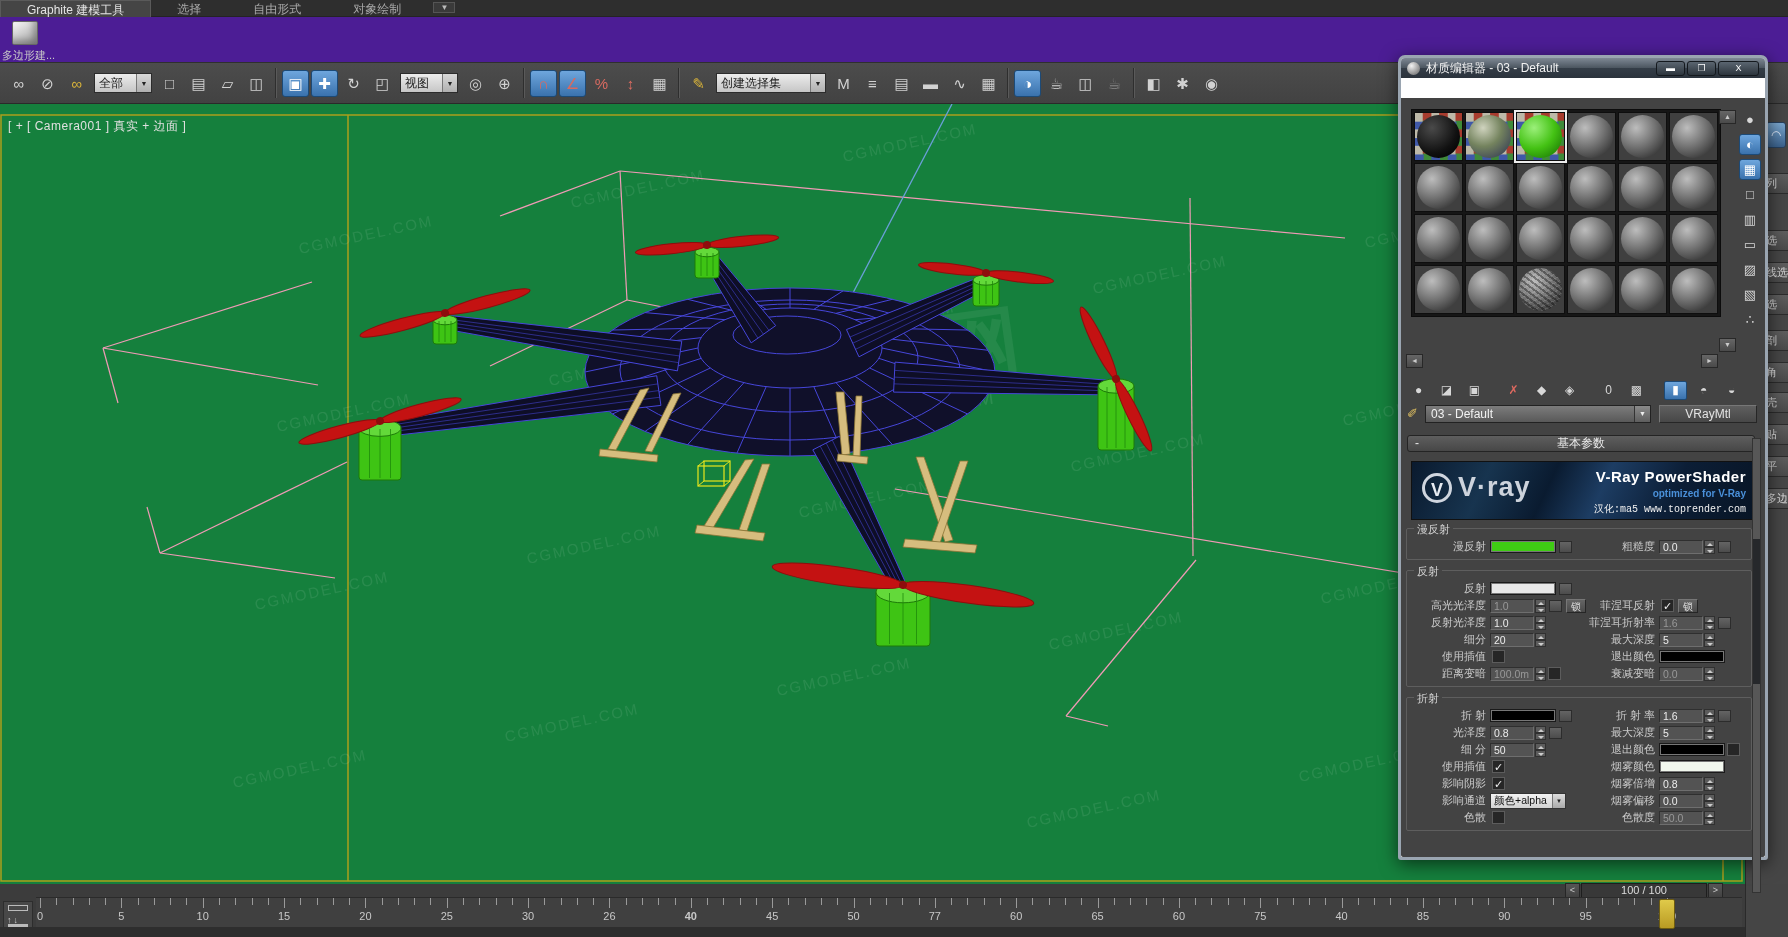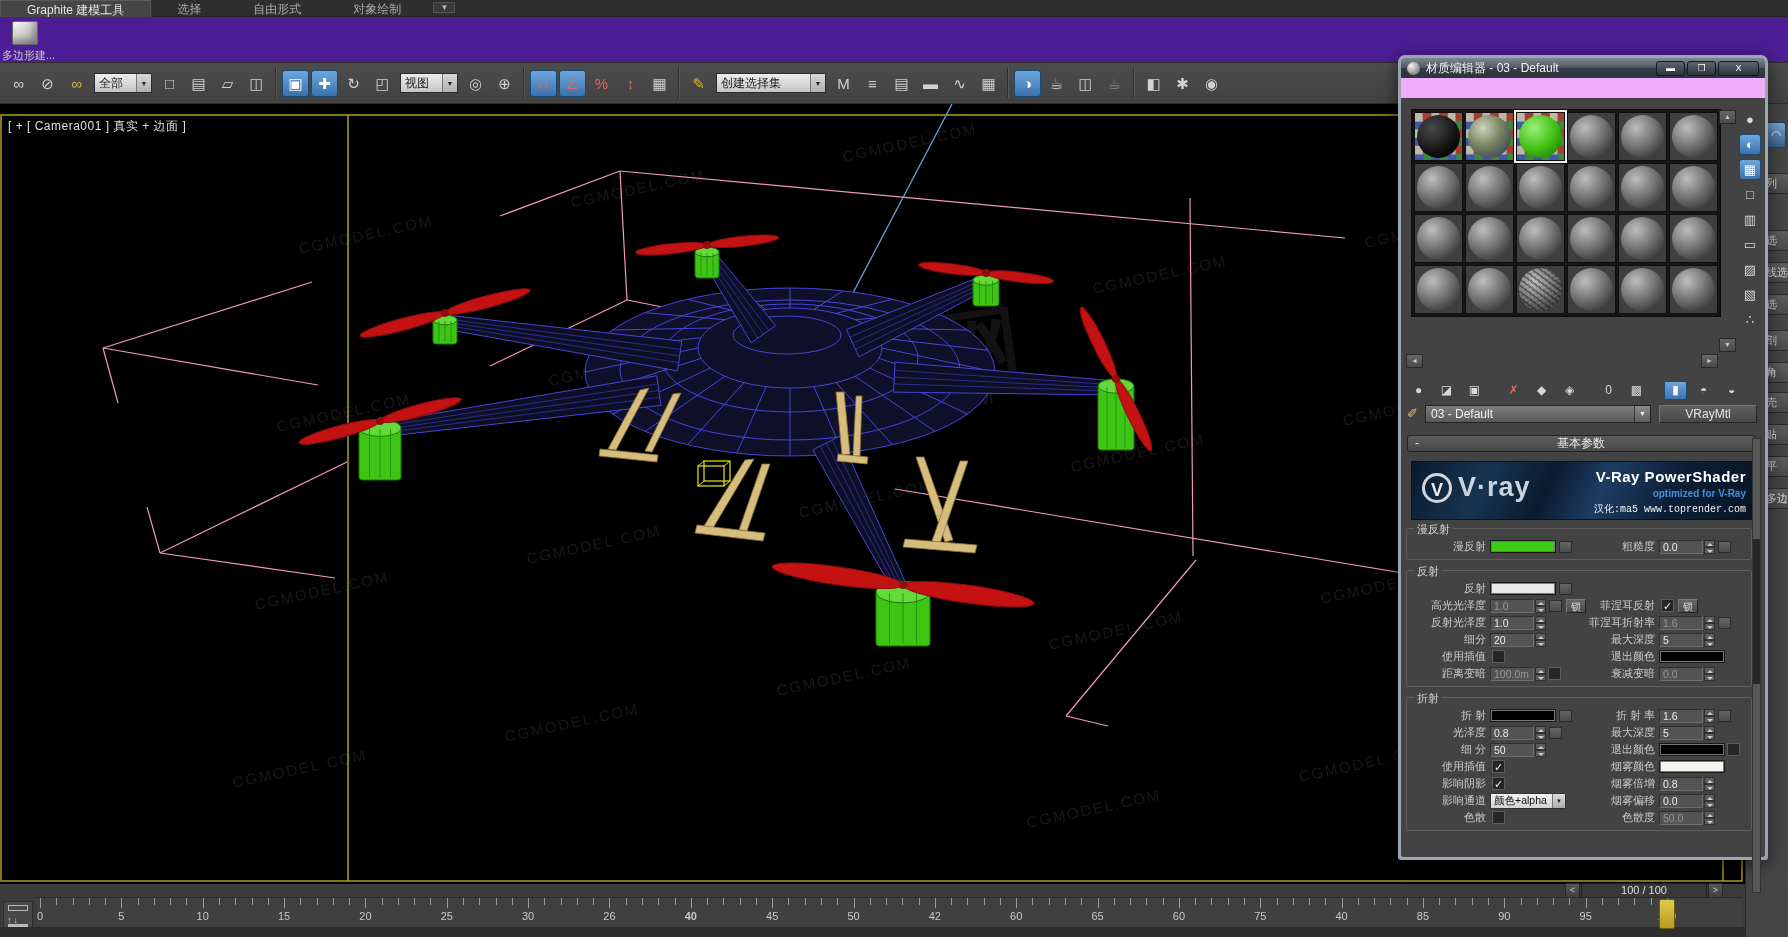--- a/index.html
+++ b/index.html
@@ -17,21 +17,21 @@
   
   .toolbar{position:absolute;left:0;top:63px;width:1788px;height:41px;background:linear-gradient(#4c4c4c,#424242);border-bottom:1px solid #2a2a2a;display:flex;align-items:center;padding:0 4px;overflow:hidden}
   .tbtn{width:27px;height:27px;margin:0 1px;border-radius:3px;border:1px solid transparent;color:#d2d2d2;font-size:15px;line-height:25px;text-align:center;flex:0 0 auto}
   .tbtn.active{background:linear-gradient(#6ea6dd,#3a72ad);border-color:#1c4a77;color:#fff}
   .tbtn.gold{color:#d8b33a}.tbtn.red{color:#d86a60}.tbtn.dim{opacity:.45}
   .tsep{width:2px;height:30px;margin:0 4px;background:linear-gradient(90deg,#2e2e2e 50%,#5a5a5a 50%);flex:0 0 auto}
   .tdd{height:20px;margin:0 3px;background:linear-gradient(#ececec,#c6c6c6);border:1px solid #2c2c2c;color:#1d1d1d;font-size:12px;display:flex;align-items:center;flex:0 0 auto}
   .tdd span{padding:0 4px;white-space:nowrap;overflow:hidden;flex:1}
   .tdd i{width:15px;height:100%;background:linear-gradient(#d8d8d8,#b0b0b0);border-left:1px solid #777;font-style:normal;font-size:7px;display:flex;align-items:center;justify-content:center;color:#222}
   
-  .viewport{position:absolute;left:0;top:104px;width:1745px;height:780px;background:#000000}
+  .viewport{position:absolute;left:0;top:104px;width:1745px;height:780px;background:#15803d}
   .vplabel{position:absolute;left:8px;top:14px;color:#e0e0e0;font-size:12px;z-index:3;letter-spacing:.5px}
   .rightpanel{position:absolute;left:1745px;top:104px;width:43px;height:780px;background:#464646;border-left:1px solid #2a2a2a;overflow:hidden}
   .rpbtn{position:absolute;left:17px;width:34px;height:21px;background:linear-gradient(#5e5e5e,#4a4a4a);border:1px solid #2c2c2c;border-radius:2px;color:#ddd;font-size:11px;line-height:19px;padding-left:2px;white-space:nowrap;overflow:hidden}
   .rpico{position:absolute;left:20px;top:18px;width:20px;height:26px;background:linear-gradient(#7aa7cf,#3a618c);border:1px solid #26405e;border-radius:3px;color:#e8f0ff;text-align:center;line-height:24px;font-size:12px}
   
   .bottombar{position:absolute;left:0;top:884px;width:1788px;height:13px;background:#3c3c3c}
   .fnav{position:absolute;top:-1px;height:15px;display:flex;align-items:stretch}
   .fbtn{width:15px;background:linear-gradient(#565656,#424242);border:1px solid #262626;color:#ccc;font-size:9px;line-height:13px;text-align:center}
   .fbox{width:126px;background:#383838;border:1px solid #1e1e1e;color:#ddd;font-size:11px;text-align:center;line-height:13px;margin:0 1px}
   .ruler{position:absolute;left:36px;top:897px;width:1706px;height:40px;background:#404040;border-top:1px solid #2b2b2b;overflow:hidden}
@@ -39,21 +39,21 @@
   .tick{position:absolute;top:0;width:1px;background:#9a9a9a}
   .tlab{position:absolute;top:12px;color:#c8c8c8;font-size:11px;transform:translateX(-50%)}
   .playhead{position:absolute;top:1px;width:16px;height:30px;background:linear-gradient(#e0ca4a,#b99b23);border:1px solid #6e5c10;border-radius:2px;z-index:4}
   .trackico{position:absolute;left:3px;top:901px;width:30px;height:30px;background:#484848;border:1px solid #2d2d2d;color:#ccc}
   .trackico b{position:absolute;left:4px;top:3px;width:20px;height:6px;border:1px solid #bbb}
   .trackico i{position:absolute;left:3px;top:13px;font-size:9px;font-style:normal;letter-spacing:2px}
   .trackico u{position:absolute;left:4px;top:22px;width:20px;height:3px;background:#bbb;text-decoration:none}
   .cornerpanel{position:absolute;left:1745px;top:884px;width:43px;height:53px;background:#454545;border-left:1px solid #2a2a2a}
   
   .mewin{position:absolute;left:1398px;top:55px;width:370px;height:805px;z-index:30;
-         border:3px solid #9aa5b1;border-radius:7px 7px 3px 3px;background:#f0abfc;box-shadow:0 4px 18px rgba(0,0,0,.6)}
+         border:3px solid #9aa5b1;border-radius:7px 7px 3px 3px;background:#ffffff;box-shadow:0 4px 18px rgba(0,0,0,.6)}
   .metitle{position:absolute;left:0;top:0;right:0;height:20px;border-radius:4px 4px 0 0;
            background:linear-gradient(#7e8894 0%,#4d5761 48%,#343d47 52%,#2b333c 100%);display:flex;align-items:center;padding:0 6px;color:#f2f2f2;font-size:12px}
   .wicon{width:13px;height:13px;border-radius:50%;background:radial-gradient(circle at 35% 30%,#f2f2f2,#8a8a8a 70%);margin-right:6px;flex:0 0 auto}
   .wbtns{margin-left:auto;display:flex;gap:2px}
   .wbtn{width:29px;height:15px;background:linear-gradient(#5a6570,#2d353d);border:1px solid #14191e;border-radius:3px;color:#fff;font-size:9px;line-height:13px;text-align:center}
   .wbtn.close{width:41px}
   .memenu{position:absolute;left:0;top:20px;right:0;height:20px;background:linear-gradient(#fbfbfb,#d9dcе0,#d4d7db);background:linear-gradient(#fbfbfb,#d4d7db);display:flex;align-items:center;padding:0 4px;border-bottom:1px solid #8a8a8a}
   .mitem{padding:0 9px;color:#333;font-size:12px}
   .meclient{position:absolute;left:0;top:40px;right:0;bottom:0;background:#434343;border-radius:0 0 2px 2px}
   .slotgrid{position:absolute;left:10px;top:11px;display:grid;grid-template-columns:repeat(6,49px);grid-auto-rows:49px;gap:2px;background:#161616;padding:2px;border:1px solid #0c0c0c}
@@ -468,21 +468,21 @@
       <div class="tick" style="left: 768.69px; height: 7px;"></div>
       <div class="tick" style="left: 784.96px; height: 7px;"></div>
       <div class="tick" style="left: 801.23px; height: 7px;"></div>
       <div class="tick" style="left: 817.5px; height: 10px;"></div>
       <div class="tlab" style="left: 817.5px;">50</div>
       <div class="tick" style="left: 833.77px; height: 7px;"></div>
       <div class="tick" style="left: 850.04px; height: 7px;"></div>
       <div class="tick" style="left: 866.31px; height: 7px;"></div>
       <div class="tick" style="left: 882.58px; height: 7px;"></div>
       <div class="tick" style="left: 898.85px; height: 10px;"></div>
-      <div class="tlab" style="left: 898.85px;">42</div>
+      <div class="tlab" style="left: 898.85px;">77</div>
       <div class="tick" style="left: 915.12px; height: 7px;"></div>
       <div class="tick" style="left: 931.39px; height: 7px;"></div>
       <div class="tick" style="left: 947.66px; height: 7px;"></div>
       <div class="tick" style="left: 963.93px; height: 7px;"></div>
       <div class="tick" style="left: 980.2px; height: 10px;"></div>
       <div class="tlab" style="left: 980.2px;">60</div>
       <div class="tick" style="left: 996.47px; height: 7px;"></div>
       <div class="tick" style="left: 1012.74px; height: 7px;"></div>
       <div class="tick" style="left: 1029.01px; height: 7px;"></div>
       <div class="tick" style="left: 1045.28px; height: 7px;"></div>

